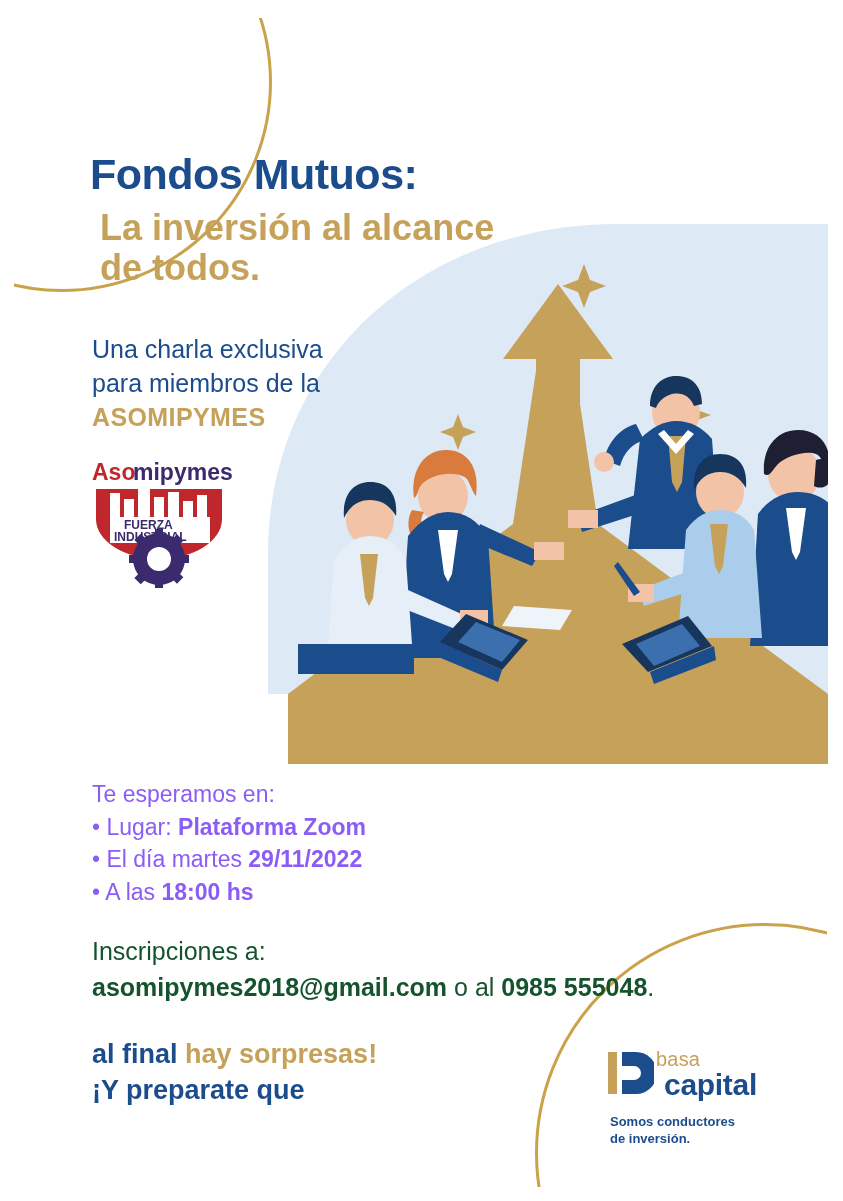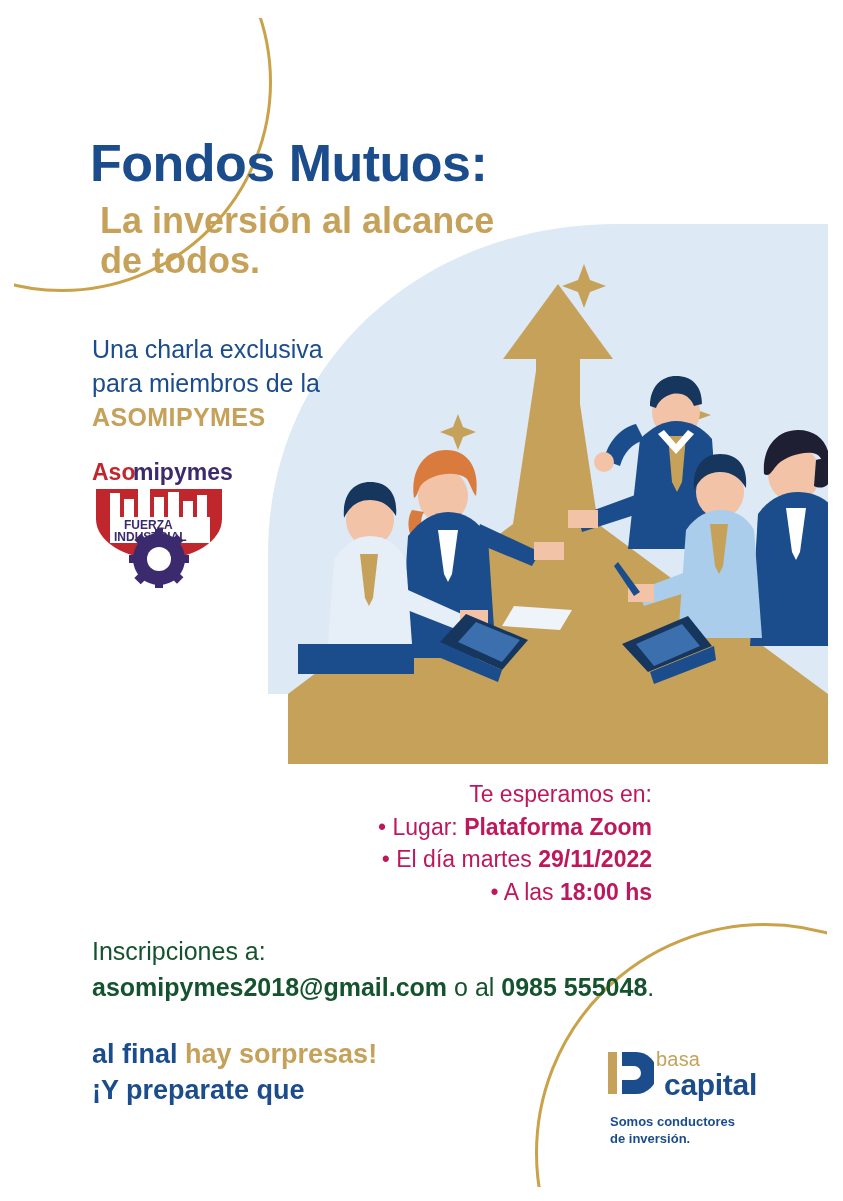--- a/index.html
+++ b/index.html
@@ -69,26 +69,26 @@
   }
 
   
   .headline {
     position: absolute;
     left: 90px;
     top: 136px;
     width: 520px;
   }
   .title-main {
-    font-size: 52px;
+    font-size: 43px;
     line-height: 1.06;
     font-weight: bold;
     color: #1b4c8c;
     letter-spacing: -0.5px;
-    margin: 0 0 4px 0;
+    margin: 16px 0 4px 0;
   }
   .title-sub {
     font-size: 36px;
     line-height: 1.12;
     font-weight: bold;
     color: #c6a159;
     margin: 10px;
   }
   .lead {
     position: absolute;
@@ -122,24 +122,23 @@
     width: 560px;
     height: 540px;
   }
 
   
   .details {
     position: absolute;
     left: 92px;
     top: 778px;
     width: 560px;
-    color: #be185d;
+    color: #8b5cf6;
     font-size: 23px;
     line-height: 1.42;
-    text-align: right;
   }
   .details .row { white-space: nowrap; }
   .details b { font-weight: bold; }
 
   .signup {
     position: absolute;
     left: 92px;
     top: 934px;
     width: 620px;
     color: #14532d;

